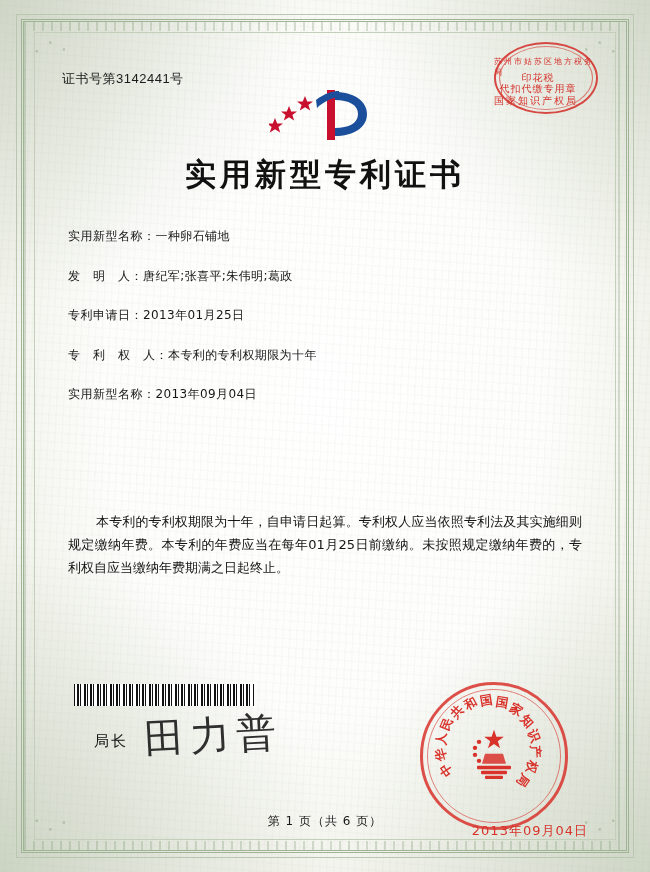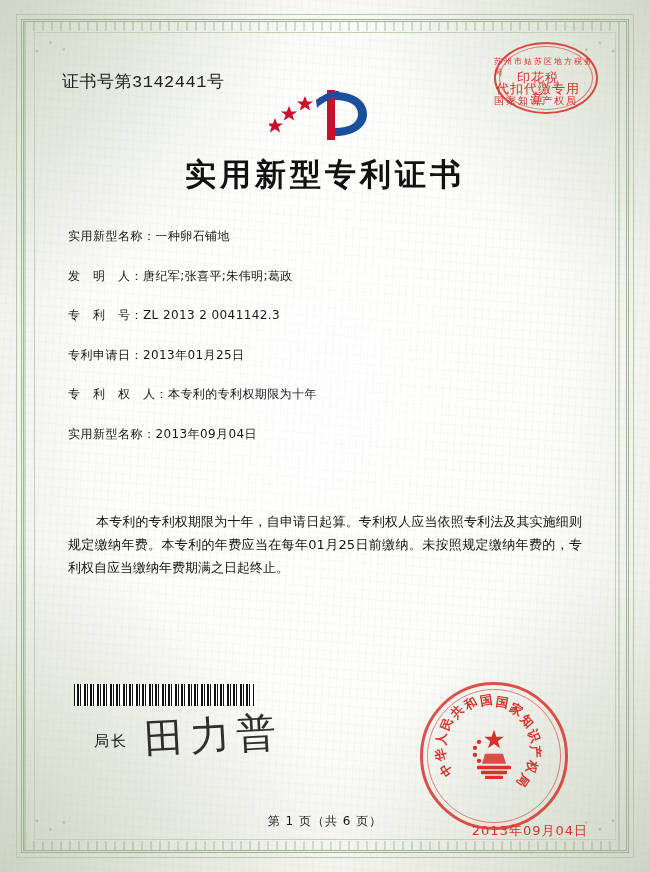--- a/index.html
+++ b/index.html
@@ -74,39 +74,39 @@
   }
   .co-tl{left:26px;top:24px;}
   .co-tr{right:26px;top:24px;transform:scaleX(-1);}
   .co-bl{left:26px;bottom:24px;transform:scaleY(-1);}
   .co-br{right:26px;bottom:24px;transform:scale(-1,-1);}
 
   .content{position:absolute;left:34px;top:32px;right:34px;bottom:32px;}
 
   .cert-no{
     position:absolute;left:28px;top:38px;
-    font-family:Liberation Mono, monospace;
-    font-size:17px;color:#1b1b1b;letter-spacing:.5px;
+    font-family:Liberation Sans, sans-serif;
+    font-size:13px;color:#1b1b1b;letter-spacing:.5px;
   }
 
   
   .oval-seal{
     position:absolute;right:18px;top:10px;width:104px;height:72px;
   }
   .oval-seal .ring{
     position:absolute;inset:0;border:2.2px solid #d4322c;border-radius:50%;
     opacity:.88;
   }
   .oval-seal .ring2{
     position:absolute;left:5px;top:4px;right:5px;bottom:4px;border:1px solid #d4322c;border-radius:50%;
     opacity:.6;
   }
   .oval-seal .mid{
     position:absolute;left:0;right:16px;top:30px;text-align:center;
-    color:#d4322c;font-size:13px;line-height:11px;letter-spacing:1px;
+    color:#d4322c;font-size:10px;line-height:11px;letter-spacing:1px;
     font-family:"DejaVu Sans","Liberation Sans",sans-serif;
   }
   .oval-seal .arc{
     position:absolute;left:0;right:0;top:14px;text-align:left;
     color:#d4322c;font-size:8px;letter-spacing:2px;
   }
   .oval-seal .bottom{
     position:absolute;left:0;right:12px;bottom:6px;text-align:left;
     color:#d4322c;font-size:10px;letter-spacing:2px;
   }
@@ -232,24 +232,20 @@
     <div class="title">实用新型专利证书</div>
 
     <div class="fields">
       <div class="field">
         <span class="flabel">实用新型名称：</span>
         <span class="fvalue">一种卵石铺地</span>
       </div>
       <div class="field">
         <span class="flabel">发　明　人：</span>
         <span class="fvalue">唐纪军;张喜平;朱伟明;葛政</span>
-      </div>
-      <div class="field">
-        <span class="flabel">专　利　号：</span>
-        <span class="fvalue">ZL 2013 2 0041142.3</span>
       </div>
       <div class="field">
         <span class="flabel">专利申请日：</span>
         <span class="fvalue">2013年01月25日</span>
       </div>
       <div class="field">
         <span class="flabel">专　利　权　人：</span>
         <span class="fvalue">本专利的专利权期限为十年</span>
       </div>
       <div class="field">

